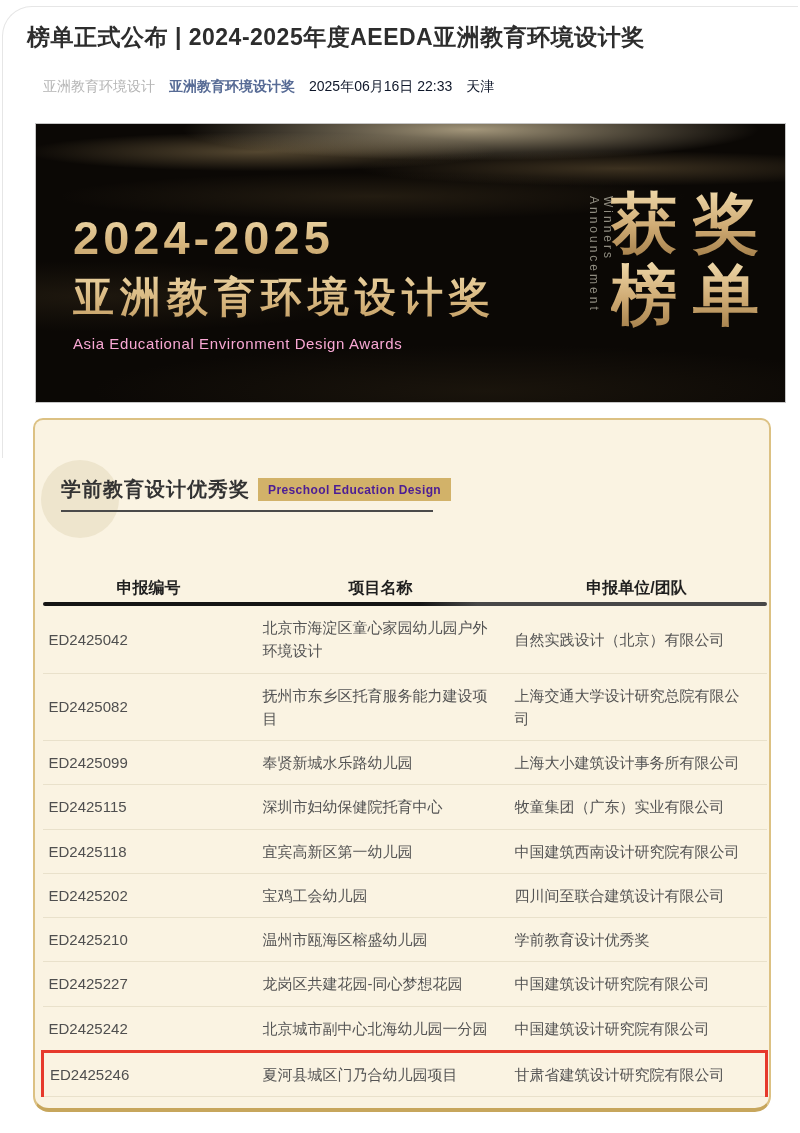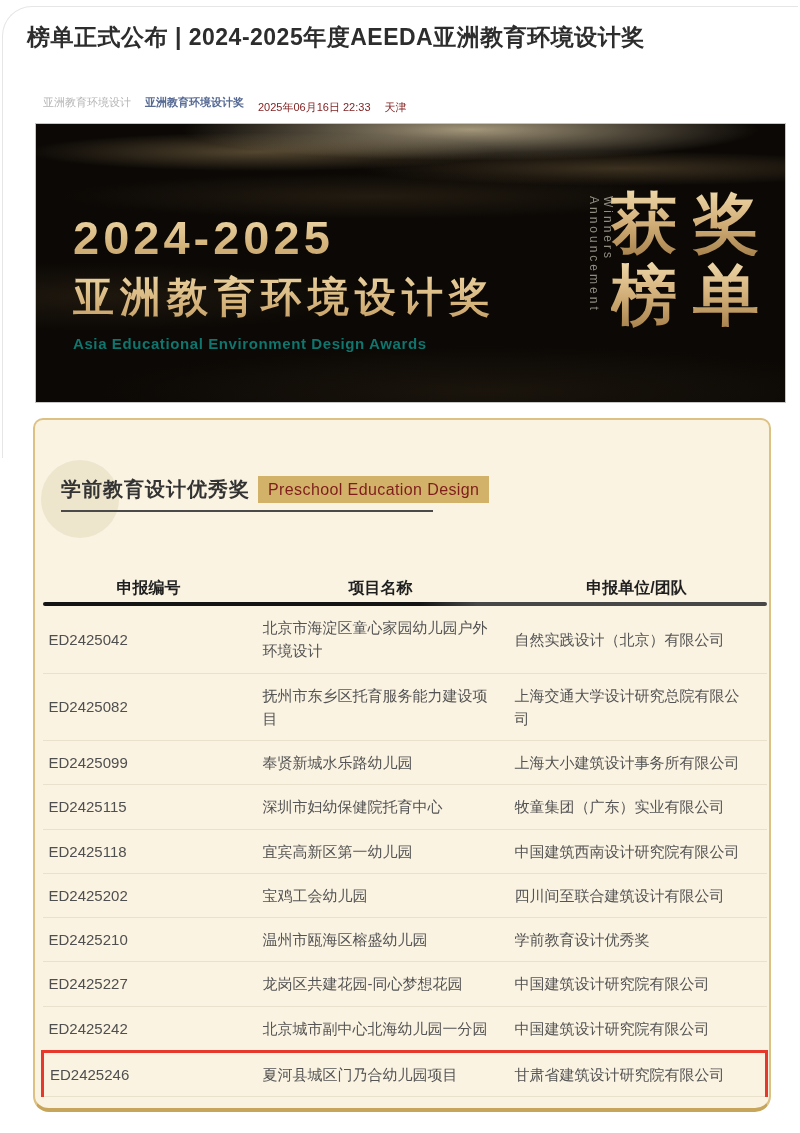--- a/index.html
+++ b/index.html
@@ -32,30 +32,30 @@
     position: absolute;
     top: 22px; left: 27px; width: 720px;
     font-size: 23px;
     font-weight: 700;
     color: #2d2d2d;
     letter-spacing: 0.5px;
     line-height: 1.35;
   }
   .byline {
     position: absolute;
-    top: 90px; left: 43px;
-    font-size: 11px;
+    top: 78px; left: 43px;
+    font-size: 14px;
     display: flex;
     align-items: center;
     gap: 14px;
     white-space: nowrap;
   }
   .byline .account { color: #b5b5b5; }
   .byline .oa-link { color: var(--link-color); font-weight: 700; text-decoration: none; cursor: pointer; }
-  .byline .meta { color: #7f1d1d; margin-top: 10px; }
+  .byline .meta { color: #0f172a; }
 
   
   .banner {
     position: absolute;
     top: 123px; left: 35px;
     width: 751px; height: 280px;
     background: #0b0805;
     border: 1px solid #c6c6c6;
     overflow: hidden;
   }
@@ -85,23 +85,23 @@
     font-weight: 700;
     letter-spacing: 6px;
     background: linear-gradient(180deg, #ecd5a4 0%, #d2af76 70%, #bd9a62 100%);
     -webkit-background-clip: text;
     background-clip: text;
     color: transparent;
   }
   .banner-en {
     margin-top: 10px;
     font-size: 15px;
-    font-weight: 700;
+    font-weight: 400;
     letter-spacing: 0.6px;
-    color: #0f766e;
+    color: #f9a8d4;
   }
   .banner-vertical {
     position: absolute;
     left: 551px; top: 72px;
     height: 180px;
     writing-mode: vertical-rl;
     font-size: 12px;
     letter-spacing: 3px;
     color: #8f8c80;
   }
@@ -149,23 +149,23 @@
   }
   .award-heading {
     font-size: 20px;
     font-weight: 700;
     color: #333333;
     letter-spacing: 1px;
   }
   .award-badge {
     margin-left: 8px;
     background: var(--badge-gold);
-    color: #7f1d1d;
-    font-size: 16px;
-    font-weight: 400;
+    color: #4c1d95;
+    font-size: 12px;
+    font-weight: 700;
     letter-spacing: 0.4px;
     padding: 5px 10px 4px;
   }
   .heading-underline {
     position: relative;
     margin: 7px 0 0 26px;
     width: 372px; height: 2px;
     background: #4a4a4a;
   }
 

